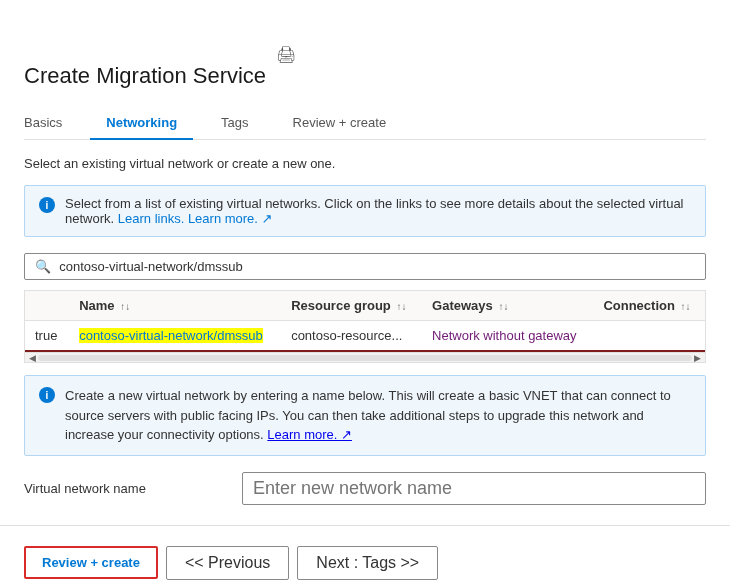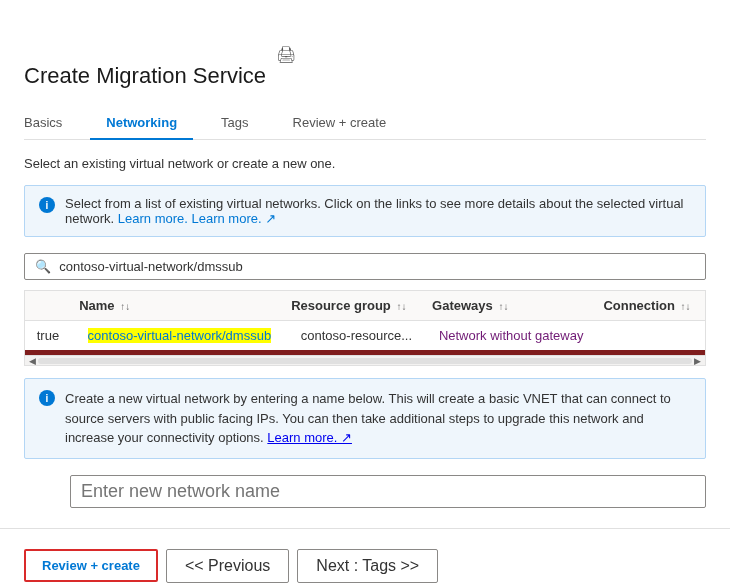--- a/index.html
+++ b/index.html
@@ -126,22 +126,21 @@
       font-weight: 600;
       color: #333;
       white-space: nowrap;
     }
     .sort-icon {
       font-size: 10px;
       color: #666;
       margin-left: 2px;
     }
     tbody tr {
-      border-bottom: 5px solid #7f1d1d;
-      text-align: right;
+      border-bottom: 2px solid #7f1d1d;
     }
     tbody td {
       padding: 7px 10px;
       color: #333;
       white-space: nowrap;
     }
     .highlighted-cell {
       background: #ffff00;
       color: #0078d4;
       font-weight: 500;
@@ -251,21 +250,21 @@
     <div class="tab">Tags</div>
     <div class="tab">Review + create</div>
   </div>
 
   <div class="subtitle">Select an existing virtual network or create a new one.</div>
 
   <div class="info-box">
     <div class="info-icon">i</div>
     <div>
       <span>Select from a list of existing virtual networks. Click on the links to see more details about the selected virtual network.</span>
-      <a href="#">Learn more.</a>
+      <a href="#">Learn links.</a>
       <a href="#"> Learn more. ↗</a>
     </div>
   </div>
 
   <div class="search-row">
     <span class="search-icon-char">🔍</span>
     <span class="search-input-val">contoso-virtual-network/dmssub</span>
   </div>
 
   <div class="table-container">
@@ -313,20 +312,21 @@
 
   <div class="info-box2">
     <div class="info-icon">i</div>
     <div>
       <span>Create a new virtual network by entering a name below. This will create a basic VNET that can connect to source servers with public facing IPs. You can then take additional steps to upgrade this network and increase your connectivity options.</span>
       <a href="#"> Learn more. ↗</a>
     </div>
   </div>
 
   <div class="vnet-row">
+    <label class="vnet-label">Virtual network name</label>
     <input class="vnet-input" type="text" placeholder="Enter new network name" style="">
   </div>
 
   <hr class="divider">
 
   <div class="footer-buttons">
     <button class="btn-primary">Review + create</button>
     <button class="btn-secondary">&lt;&lt; Previous</button>
     <button class="btn-secondary">Next : Tags &gt;&gt;</button>
   </div>

